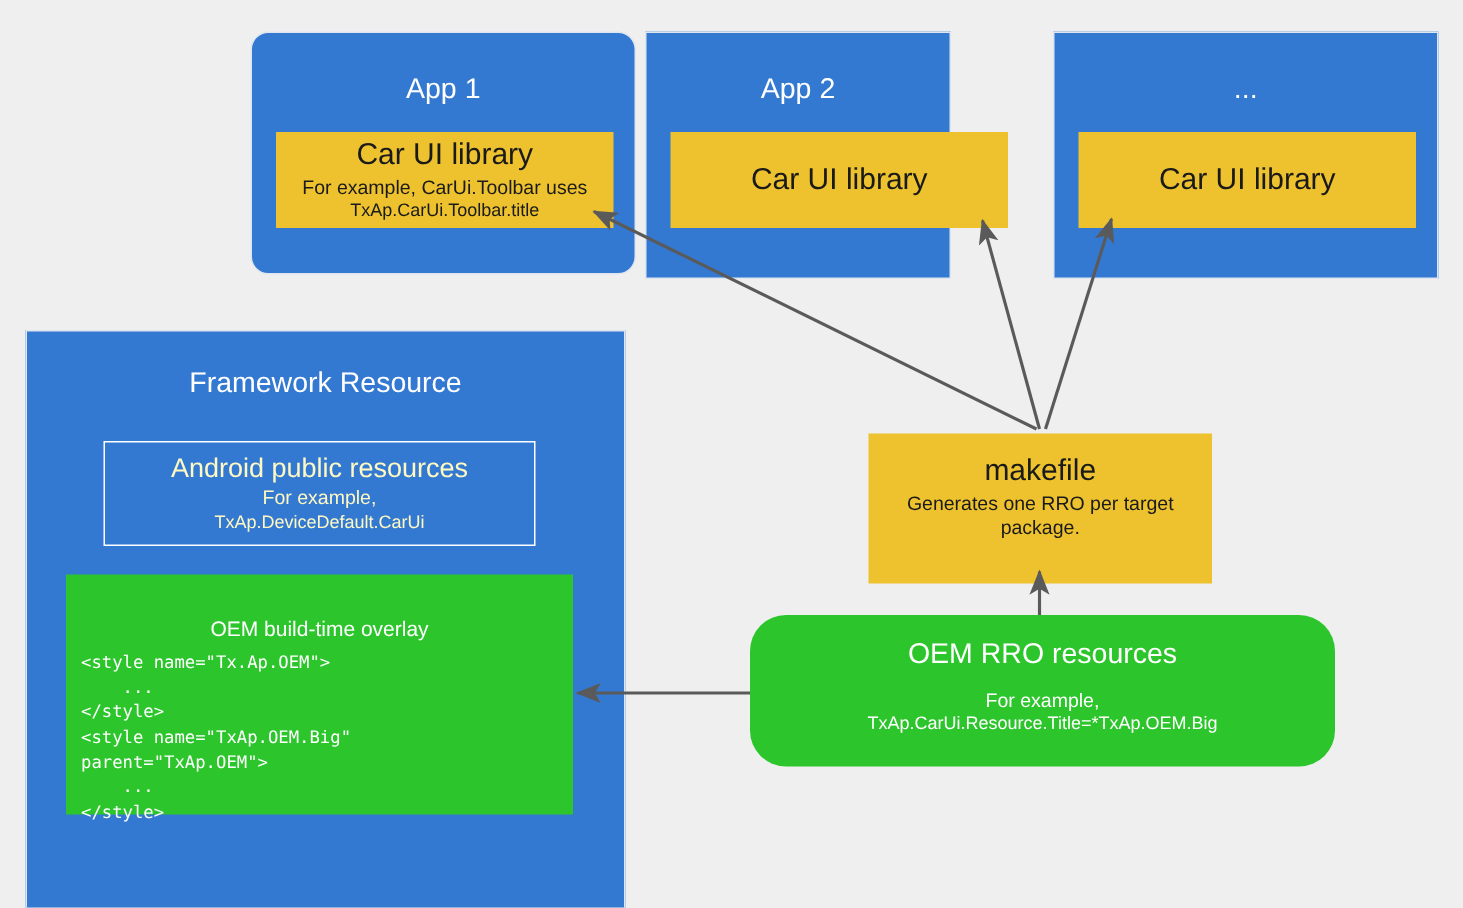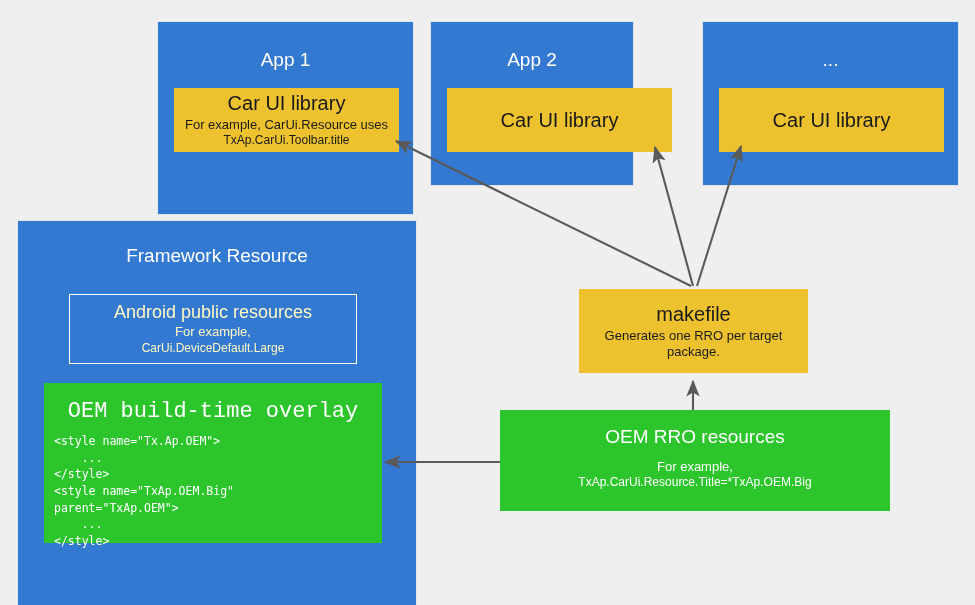--- a/index.html
+++ b/index.html
@@ -97,32 +97,33 @@
     width: 975px;
     height: 605px;
     pointer-events: none;
   }
   .ctr {
     display: flex;
     flex-direction: column;
     align-items: center;
     justify-content: center;
     text-align: center;
+    border-radius: 24px;
   }
 </style>
 </head>
 <body>
 
 <div id="canvas">
 
-  <div class="box blue-container" style="left:157px; top:21px; width:257px; height:194px;">
+  <div class="box blue-container" style="left:167px; top:21px; width:257px; height:162px;border-radius:12px;">
     <div class="container-title" style="top:27px;">App 1</div>
     <div class="box yellow-box" style="left:16px; top:66px; width:225px; height:64px;">
       <div class="hdr-lg">Car UI library</div>
-      <div class="sub">For example, CarUi.Resource uses</div>
+      <div class="sub">For example, CarUi.Toolbar uses</div>
       <div class="mono">TxAp.CarUi.Toolbar.title</div>
     </div>
   </div>
 
   <div class="box blue-container" style="left:430px; top:21px; width:204px; height:165px;">
     <div class="container-title" style="top:27px;">App 2</div>
     <div class="box yellow-box" style="left:16px; top:66px; width:225px; height:64px;">
       <div class="hdr-lg">Car UI library</div>
     </div>
   </div>
@@ -133,36 +134,36 @@
       <div class="hdr-lg">Car UI library</div>
     </div>
   </div>
 
   <div class="box blue-container" style="left:17px; top:220px; width:400px; height:421px;">
     <div class="container-title" style="top:24px;">Framework Resource</div>
 
     <div class="box outline-box" style="left:51px; top:73px; width:288px; height:70px;">
       <div class="hdr-md">Android public resources</div>
       <div class="sub">For example,</div>
-      <div class="mono">CarUi.DeviceDefault.Large</div>
+      <div class="mono">TxAp.DeviceDefault.CarUi</div>
     </div>
 
     <div class="box green-box" style="left:26px; top:162px; width:338px; height:160px;">
-      <div class="container-title" style="top:16px; font-size:22px;font-family:Liberation Mono, monospace;">OEM build-time overlay</div>
+      <div class="container-title" style="top:28px; font-size:14px;">OEM build-time overlay</div>
       <div class="code-block">&lt;style name="Tx.Ap.OEM"&gt;
     ...
 &lt;/style&gt;
 &lt;style name="TxAp.OEM.Big"
 parent="TxAp.OEM"&gt;
     ...
 &lt;/style&gt;</div>
     </div>
   </div>
 
-  <div class="box yellow-box" style="left:579px; top:289px; width:229px; height:84px; justify-content:flex-start; padding-top:14px;">
+  <div class="box yellow-box" style="left:579px; top:289px; width:229px; height:100px; justify-content:flex-start; padding-top:14px;">
     <div class="hdr-lg">makefile</div>
     <div class="sub" style="max-width:195px;">Generates one RRO per target package.</div>
   </div>
 
   <div class="box green-box ctr" style="left:500px; top:410px; width:390px; height:101px;">
     <div class="container-title" style="top:16px; font-size:19px;">OEM RRO resources</div>
     <div style="margin-top:26px;">
       <div class="sub">For example,</div>
       <div class="mono">TxAp.CarUi.Resource.Title=*TxAp.OEM.Big</div>
     </div>

